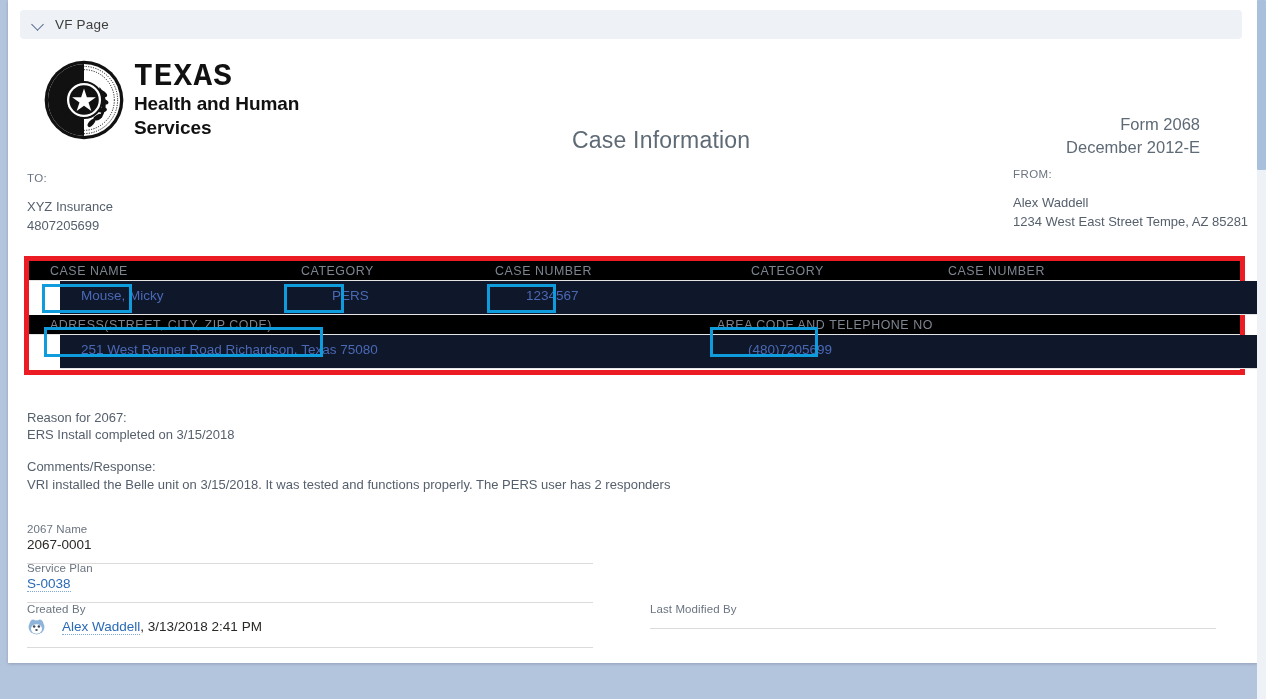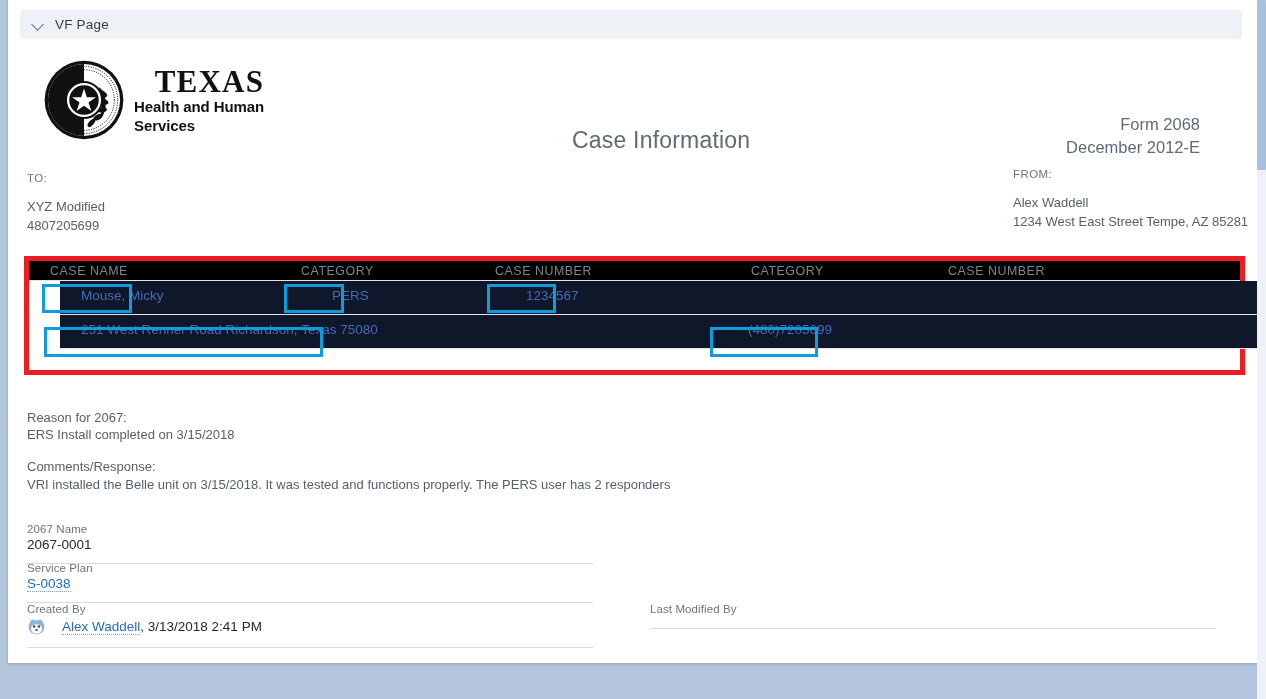--- a/index.html
+++ b/index.html
@@ -73,30 +73,29 @@
   .logo-wrap {
     position: absolute;
     left: 43px; top: 59px;
     display: flex;
     align-items: center;
     gap: 9px;
   }
   .seal { width: 82px; height: 82px; display: block; }
   .logo-text { line-height: 1; }
   .logo-texas {
-    font-family: Liberation Serif, serif;
+    font-family: Liberation Mono, monospace;
     font-size: 31px;
     font-weight: bold;
     letter-spacing: 1.2px;
     color: #111;
     display: block;
-    text-align: right;
   }
   .logo-sub {
-    font-size: 15px;
+    font-size: 19px;
     font-weight: bold;
     color: #111;
     display: block;
     line-height: 1.18;
     margin-top: 1px;
     letter-spacing: -.1px;
   }
 
   
   .doc-title {
@@ -288,21 +287,21 @@
   </div>
 
   <div class="doc-title">Case Information</div>
   <div class="form-meta">
     <div>Form 2068</div>
     <div>December 2012-E</div>
   </div>
 
   <div class="addr-to">
     <div class="addr-label">TO:</div>
-    <div class="addr-line">XYZ Modified</div>
+    <div class="addr-line">XYZ Insurance</div>
     <div class="addr-line">4807205699</div>
   </div>
 
   <div class="addr-from">
     <div class="addr-label">FROM:</div>
     <div class="addr-line">Alex Waddell</div>
     <div class="addr-line">1234 West East Street Tempe, AZ 85281</div>
   </div>
 
   <div class="red-box"></div>
@@ -315,20 +314,25 @@
       <span class="cell hdr c4">CATEGORY</span>
       <span class="cell hdr c5">CASE NUMBER</span>
       <div class="rule" style="bottom:0"></div>
     </div>
     <div class="trow val">
       <span class="cell data c1">Mouse, Micky</span>
       <span class="cell data c2">PERS</span>
       <span class="cell data c3">1234567</span>
       <span class="cell data c4"></span>
       <span class="cell data c5"></span>
+      <div class="rule" style="bottom:0"></div>
+    </div>
+    <div class="trow head">
+      <span class="cell hdr c-addr-h">ADRESS(STREET, CITY, ZIP CODE)</span>
+      <span class="cell hdr c-tel-h">AREA CODE AND TELEPHONE NO</span>
       <div class="rule" style="bottom:0"></div>
     </div>
     <div class="trow val">
       <span class="cell data c-addr-v">251 West Renner Road Richardson, Texas 75080</span>
       <span class="cell data c-tel-v">(480)7205699</span>
       <div class="rule" style="bottom:0"></div>
     </div>
   </div>
 
   <div class="bluebox bb-name"></div>

